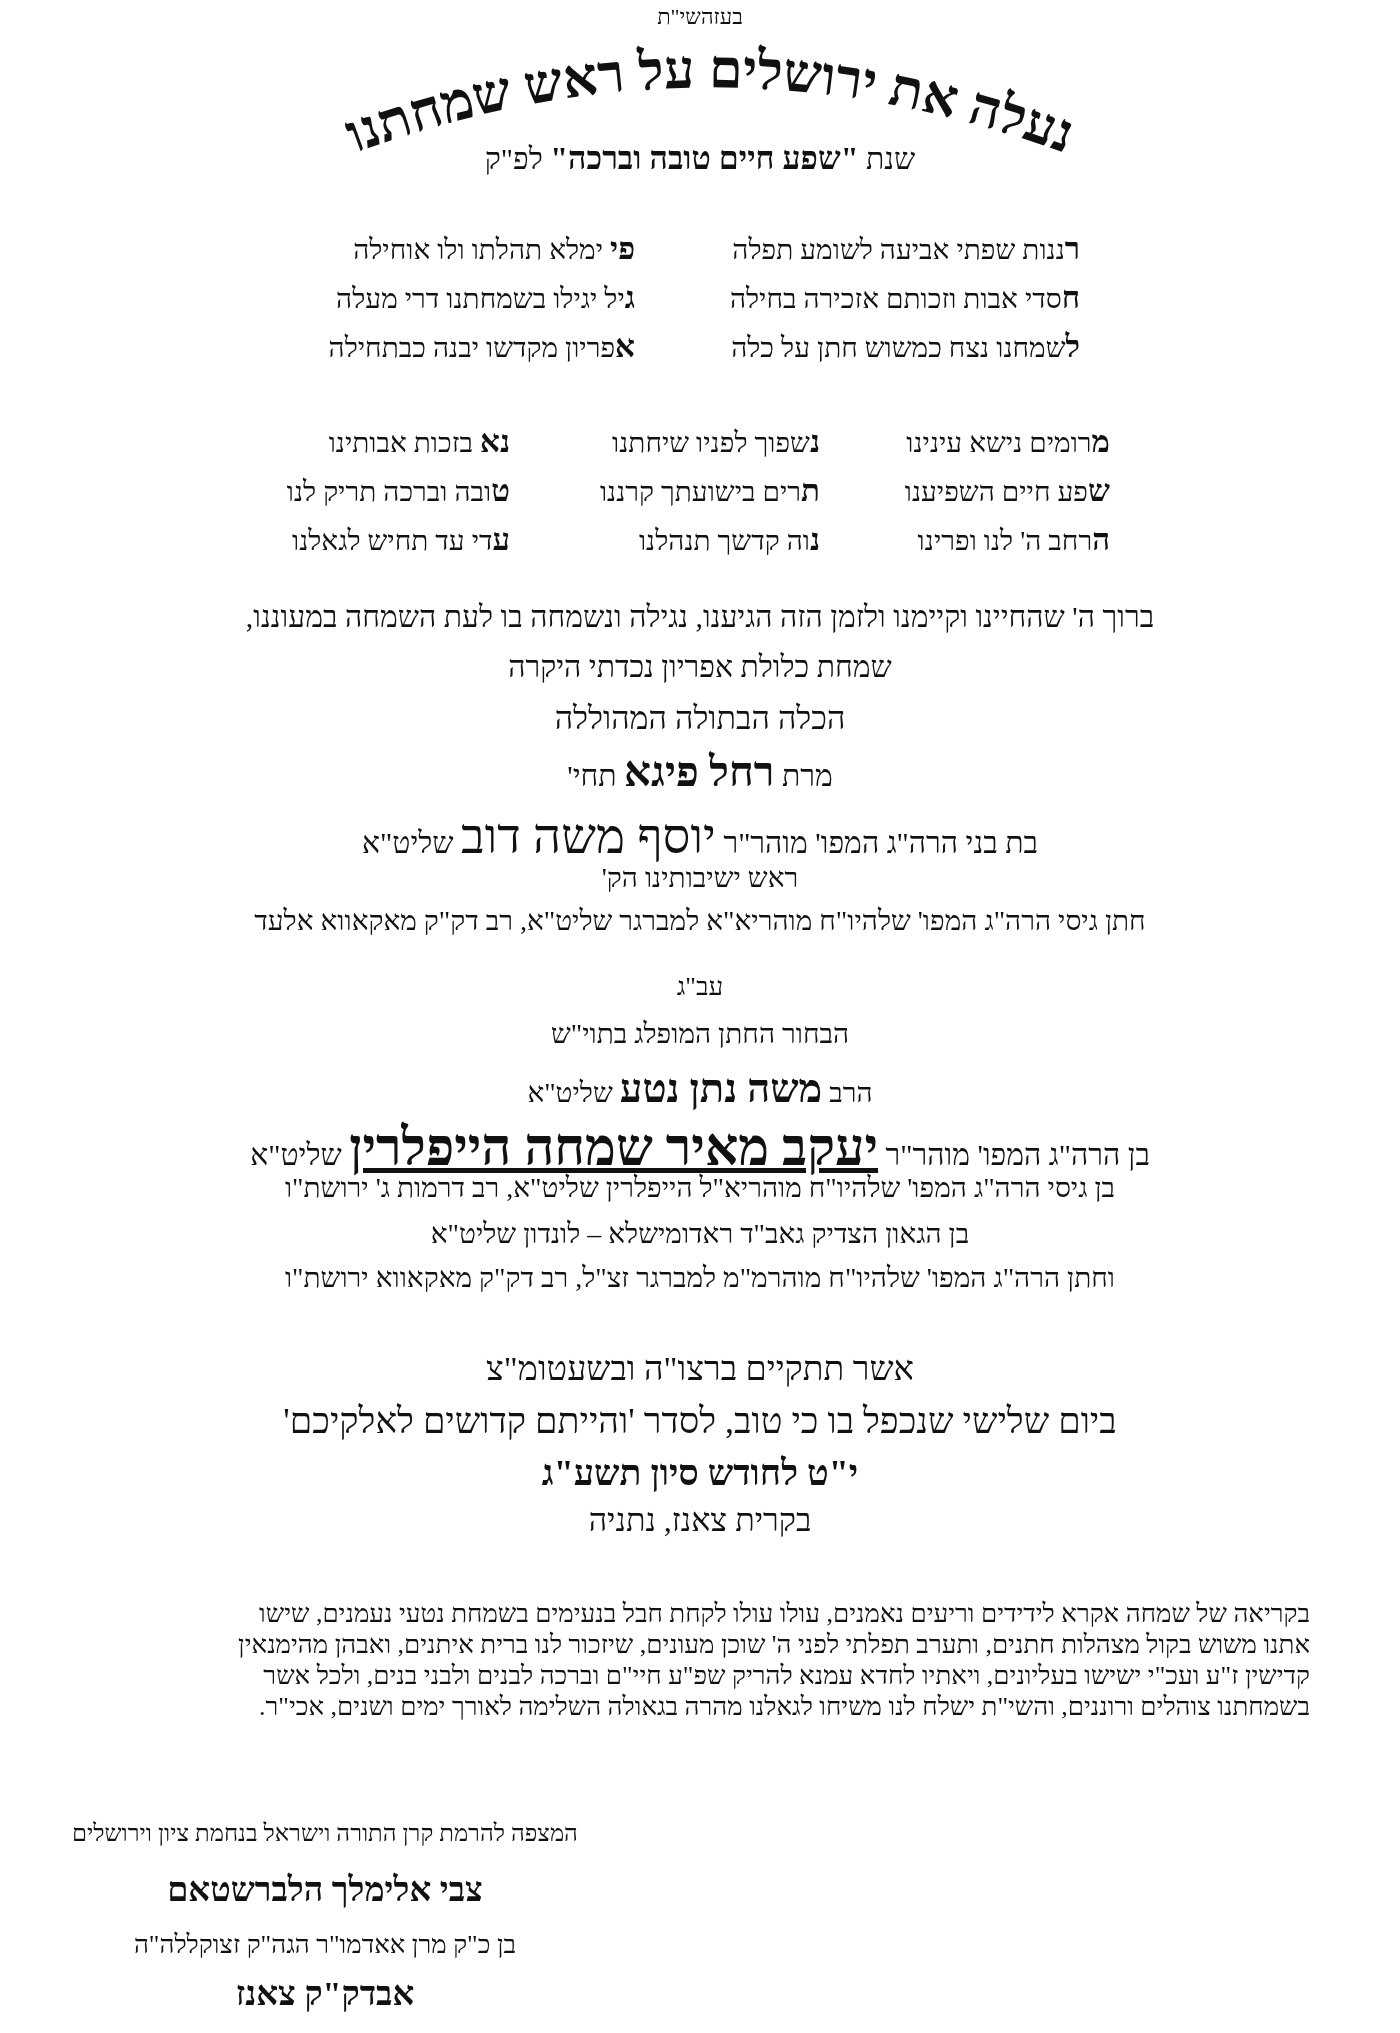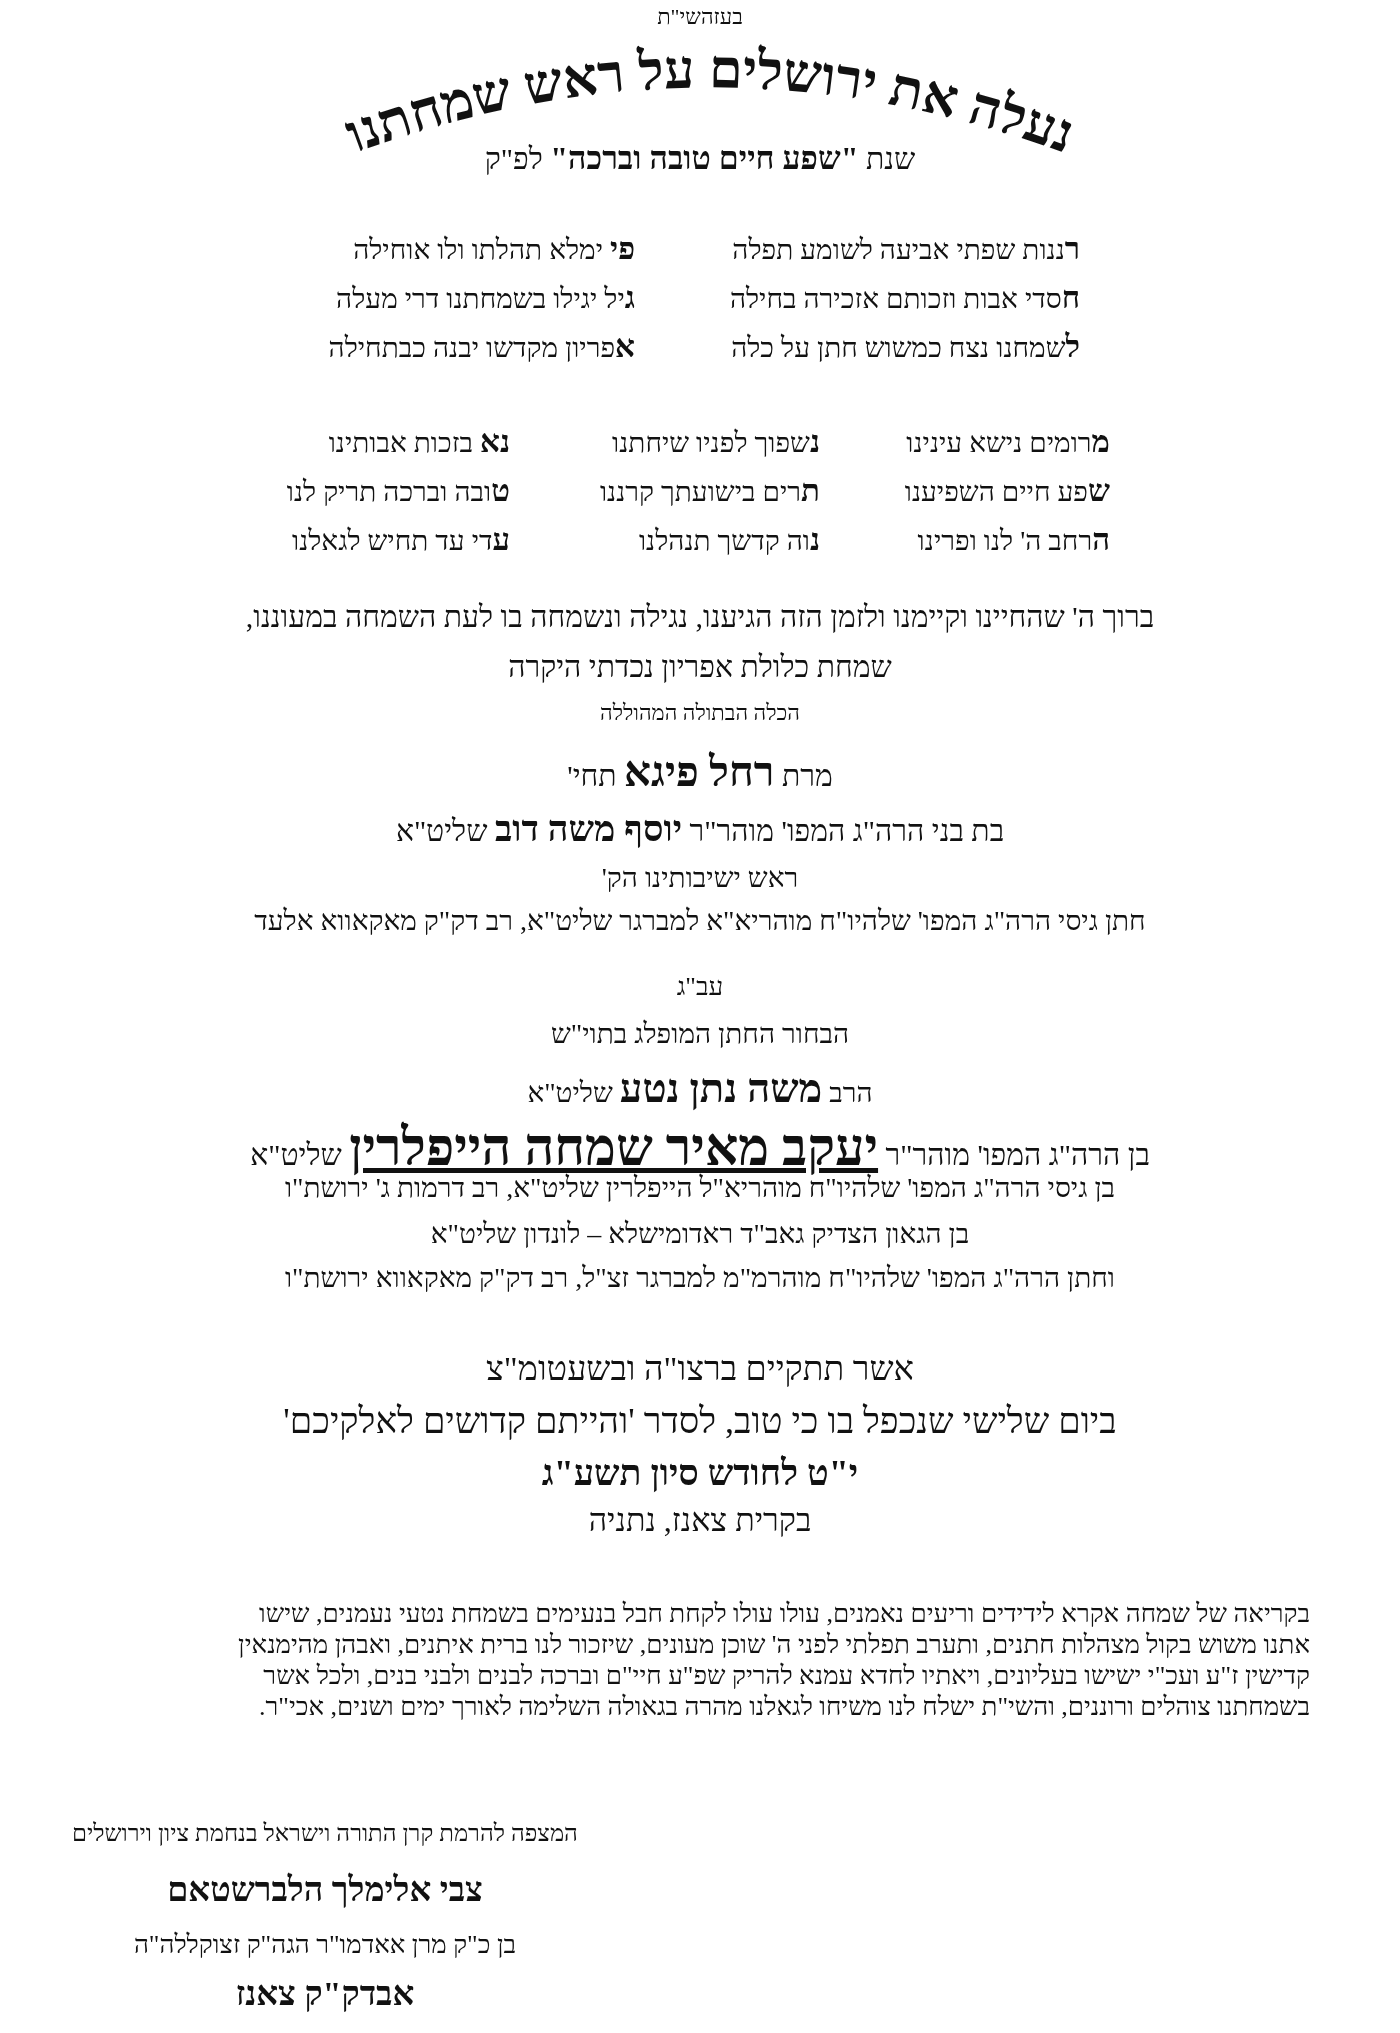--- a/index.html
+++ b/index.html
@@ -30,25 +30,25 @@
   .p1-right { left: 680px; width: 400px; top: 225px; text-align: right; }
   .p1-left  { left: 255px; width: 380px; top: 225px; text-align: right; }
 
   .p2-c1 { left: 880px; width: 230px; top: 418px; text-align: right; }
   .p2-c2 { left: 520px; width: 300px; top: 418px; text-align: right; }
   .p2-c3 { left: 210px; width: 300px; top: 418px; text-align: right; }
 
   
   .l1 { top: 600px; font-size: 30px; }
   .l2 { top: 650px; font-size: 30px; }
-  .l3 { top: 700px; font-size: 22px; }
+  .l3 { top: 700px; font-size: 32px; }
   .l4 { top: 748px; font-size: 30px; }
   .l4 .big { font-size: 42px; font-weight: bold; }
   .l5 { top: 808px; font-size: 30px; }
-  .l5 .big { font-size: 36px; font-weight: bold; }
+  .l5 .big { font-size: 49px; font-weight: normal; }
   .l6 { top: 862px; font-size: 28px; }
   .l7 { top: 905px; font-size: 28px; }
 
   .l8 { top: 972px; font-size: 26px; }
   .l9 { top: 1018px; font-size: 28px; }
   .l10 { top: 1065px; font-size: 28px; }
   .l10 .big { font-size: 40px; font-weight: bold; }
   .l11 { top: 1118px; font-size: 30px; }
   .l11 .big { font-size: 52px; font-weight: bold; text-decoration: underline; }
   .l12 { top: 1172px; font-size: 28px; }

